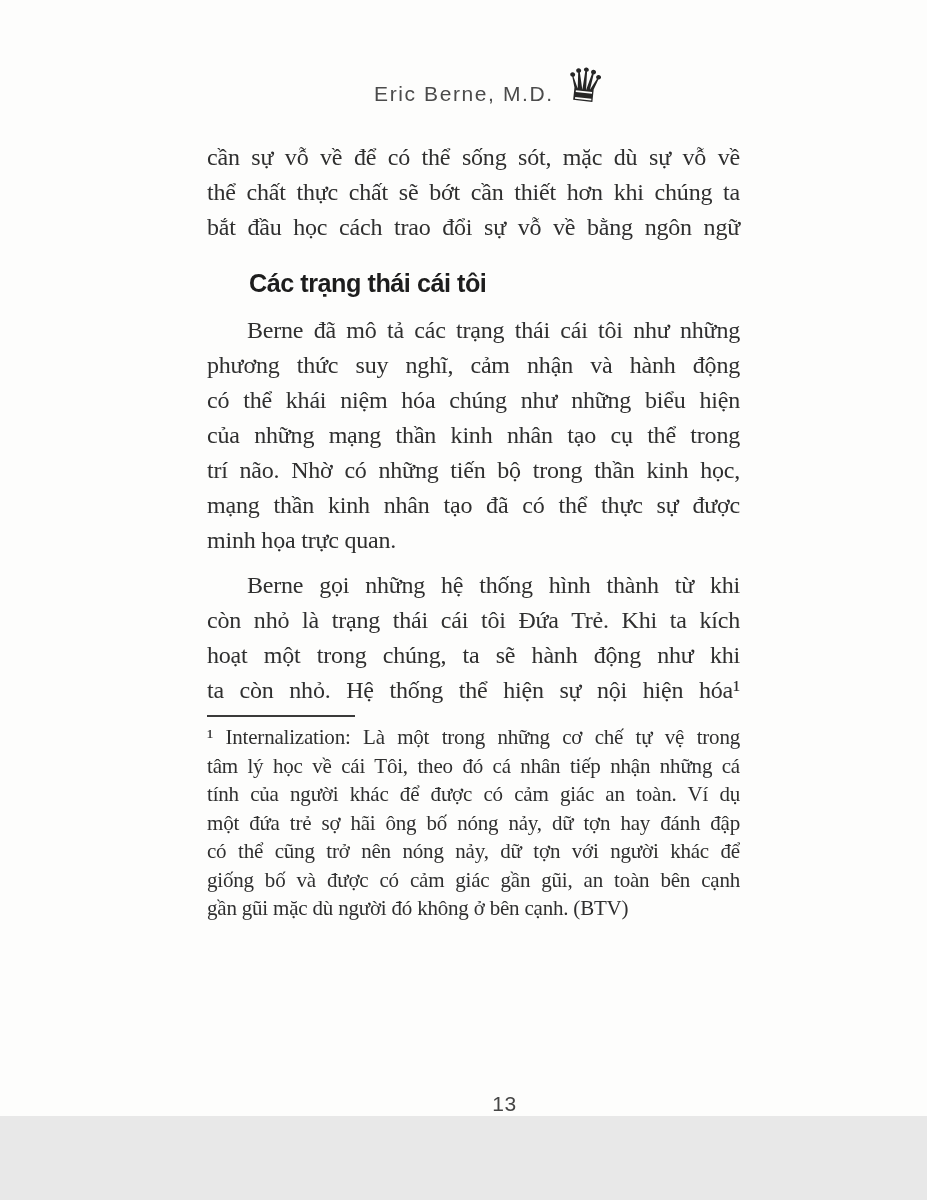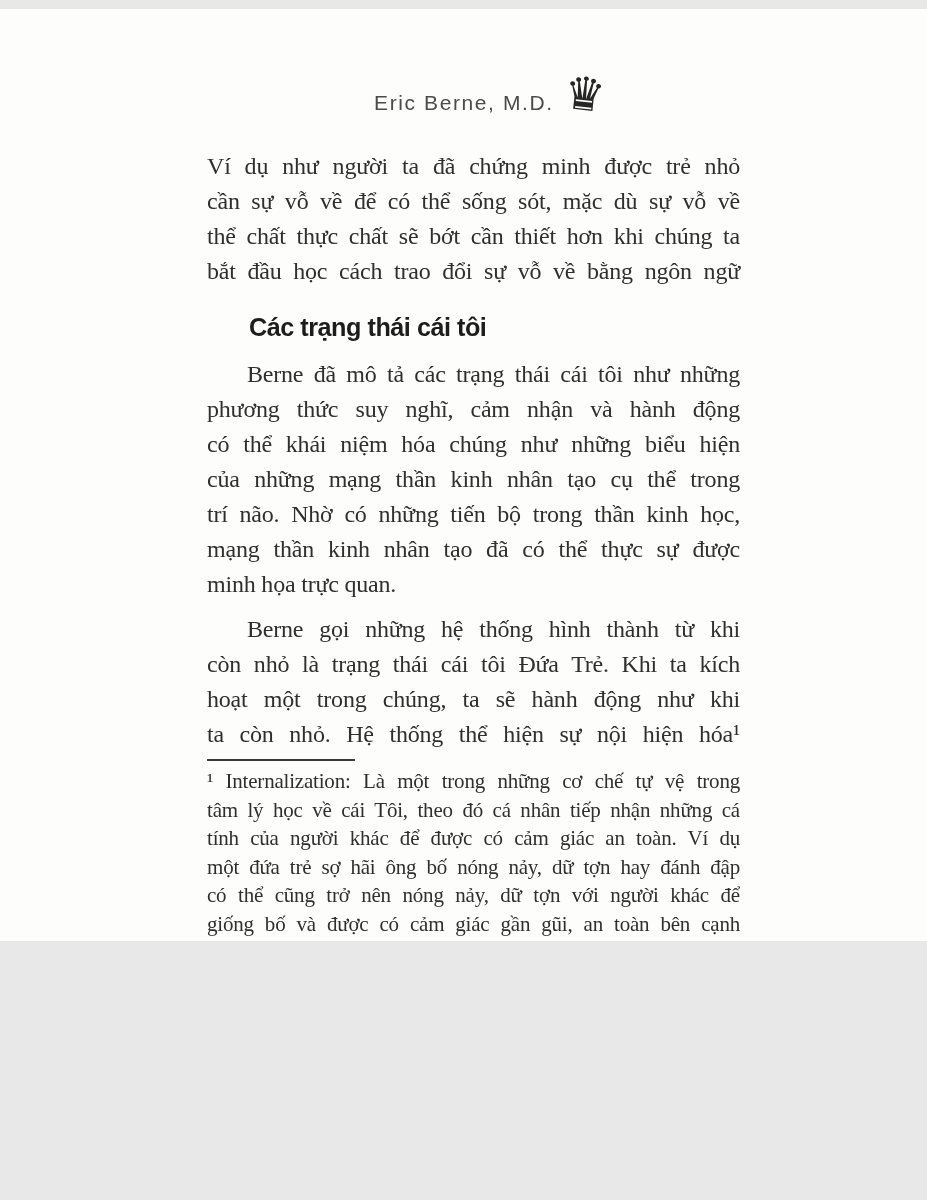--- a/index.html
+++ b/index.html
@@ -1,21 +1,21 @@
 <!DOCTYPE html>
 <html><head>
 <meta charset="utf-8">
 <style>
   html, body { margin: 0; padding: 0; background: #e8e8e8; }
   .page {
     position: relative;
     width: 927px;
-    height: 932px;
+    height: 1116px;
     background: #fdfdfc;
-    margin: 9px auto;
+    margin: 0 auto;
     overflow: hidden;
     font-family: "Liberation Serif", serif;
     color: #2f2f2f;
   }
   
   .header {
     position: absolute;
     top: 62px;
     left: 0;
     width: 100%;
@@ -100,21 +100,20 @@
 <div class="page">
 
   <div class="header">
     <span class="author-name">Eric Berne, M.D.</span>
     <span class="chess-icon">♛</span>
   </div>
 
   <div class="text-col">
 
     <div class="para">
-        <div class="line">Ví dụ như người ta đã chứng minh được trẻ nhỏ</div>
         <div class="line">cần sự vỗ về để có thể sống sót, mặc dù sự vỗ về</div>
         <div class="line">thể chất thực chất sẽ bớt cần thiết hơn khi chúng ta</div>
         <div class="line">bắt đầu học cách trao đổi sự vỗ về bằng ngôn ngữ</div>
       </div>
 
     <div class="section-heading">Các trạng thái cái tôi</div>
 
     <div class="para">
         <div class="line indent">Berne đã mô tả các trạng thái cái tôi như những</div>
         <div class="line">phương thức suy nghĩ, cảm nhận và hành động</div>

